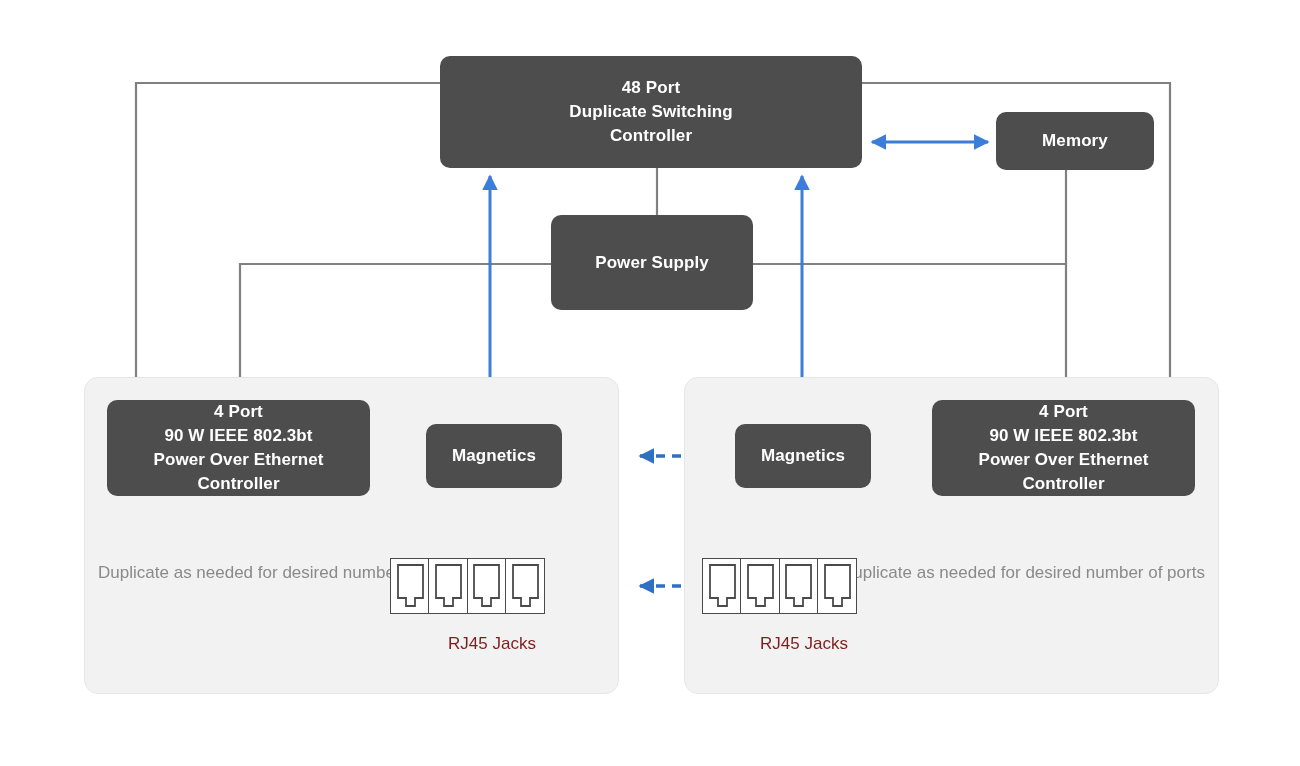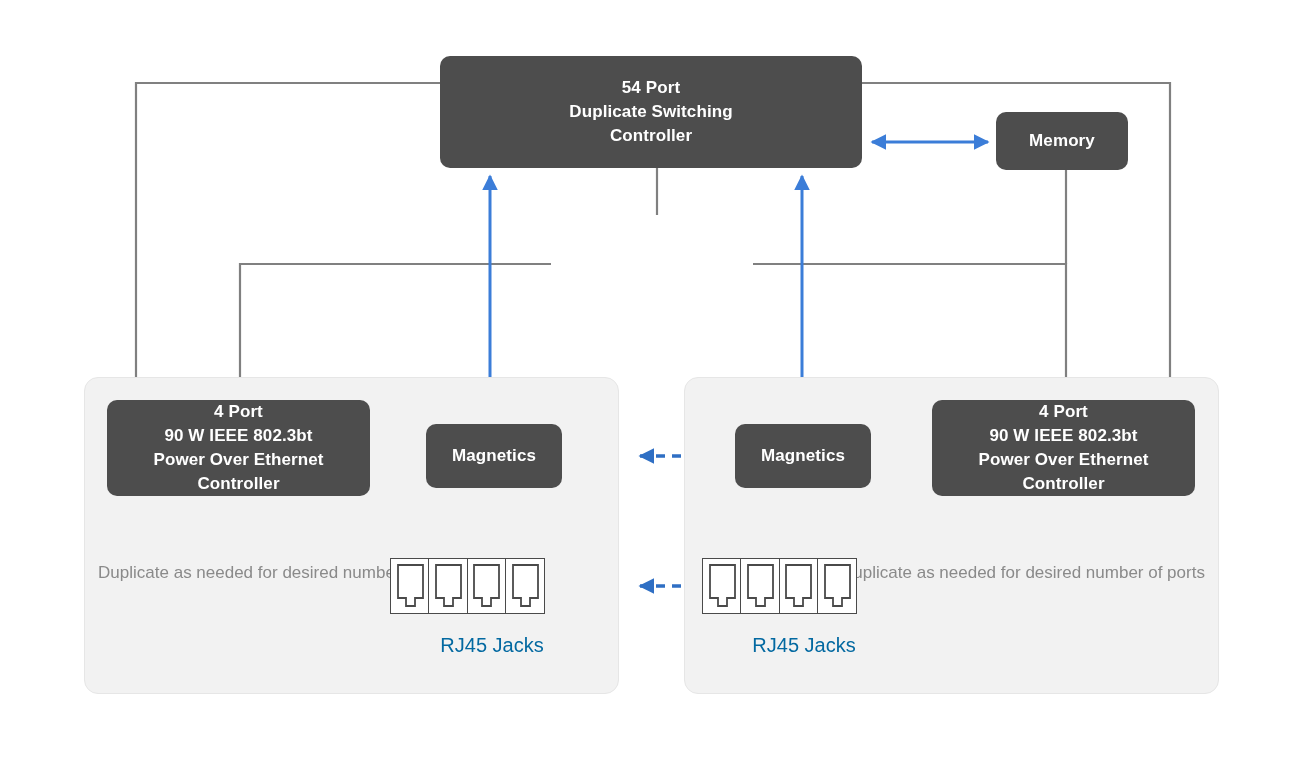--- a/index.html
+++ b/index.html
@@ -5,21 +5,21 @@
   html,body{margin:0;padding:0;background:#ffffff;}
   body{width:1300px;height:766px;font-family:"Liberation Sans",sans-serif;overflow:hidden;}
   #stage{position:relative;width:1300px;height:766px;}
   svg.layer{position:absolute;left:0;top:0;width:1300px;height:766px;pointer-events:none;}
   .panel{position:absolute;background:#f2f2f2;border:1px solid #e6e6e6;border-radius:14px;}
   .box{position:absolute;background:#4d4d4d;border-radius:10px;color:#ffffff;
        display:flex;align-items:center;justify-content:center;text-align:center;
        font-size:17px;line-height:24px;font-weight:600;letter-spacing:.1px;}
   .box span{display:block;}
   .note{position:absolute;color:#8a8a8a;font-size:17px;line-height:25px;text-align:center;}
-  .caption{position:absolute;color:#0369a1;font-size:20px;text-align:center;width:100%;}
+  .caption{position:absolute;color:#7f1d1d;font-size:17px;text-align:center;width:100%;}
   .jacks{position:absolute;display:flex;}
   .jack{width:40px;height:56px;border:1.6px solid #4a4a4a;background:#ffffff;
         display:flex;align-items:flex-start;justify-content:center;box-sizing:border-box;}
   .jack svg{display:block;margin-top:5px;}
   .jacks .jack + .jack{margin-left:-1.6px;}
   .jackgroup{position:absolute;}
 </style>
 </head>
 <body>
 
@@ -82,30 +82,33 @@
 
   <div class="panel" style="left:684px;top:377px;width:533px;height:315px;">
     <div class="note" style="left:143px;top:182px;width:390px;">
       <span>Duplicate as needed for</span>
       <span>desired number of ports</span>
     </div>
   </div>
 
   <div class="box" style="left:440px;top:56px;width:422px;height:112px;">
     <div>
-      <span>54 Port</span>
+      <span>48 Port</span>
       <span>Duplicate Switching</span>
       <span>Controller</span>
     </div>
   </div>
 
-  <div class="box" style="left:996px;top:112px;width:132px;height:58px;">
+  <div class="box" style="left:996px;top:112px;width:158px;height:58px;">
     <span>Memory</span>
   </div>
 
+  <div class="box" style="left:551px;top:215px;width:202px;height:95px;">
+    <span>Power Supply</span>
+  </div>
 
   <div class="box" style="left:107px;top:400px;width:263px;height:96px;">
     <div>
       <span>4 Port</span>
       <span>90 W IEEE 802.3bt</span>
       <span>Power Over Ethernet</span>
       <span>Controller</span>
     </div>
   </div>
 

